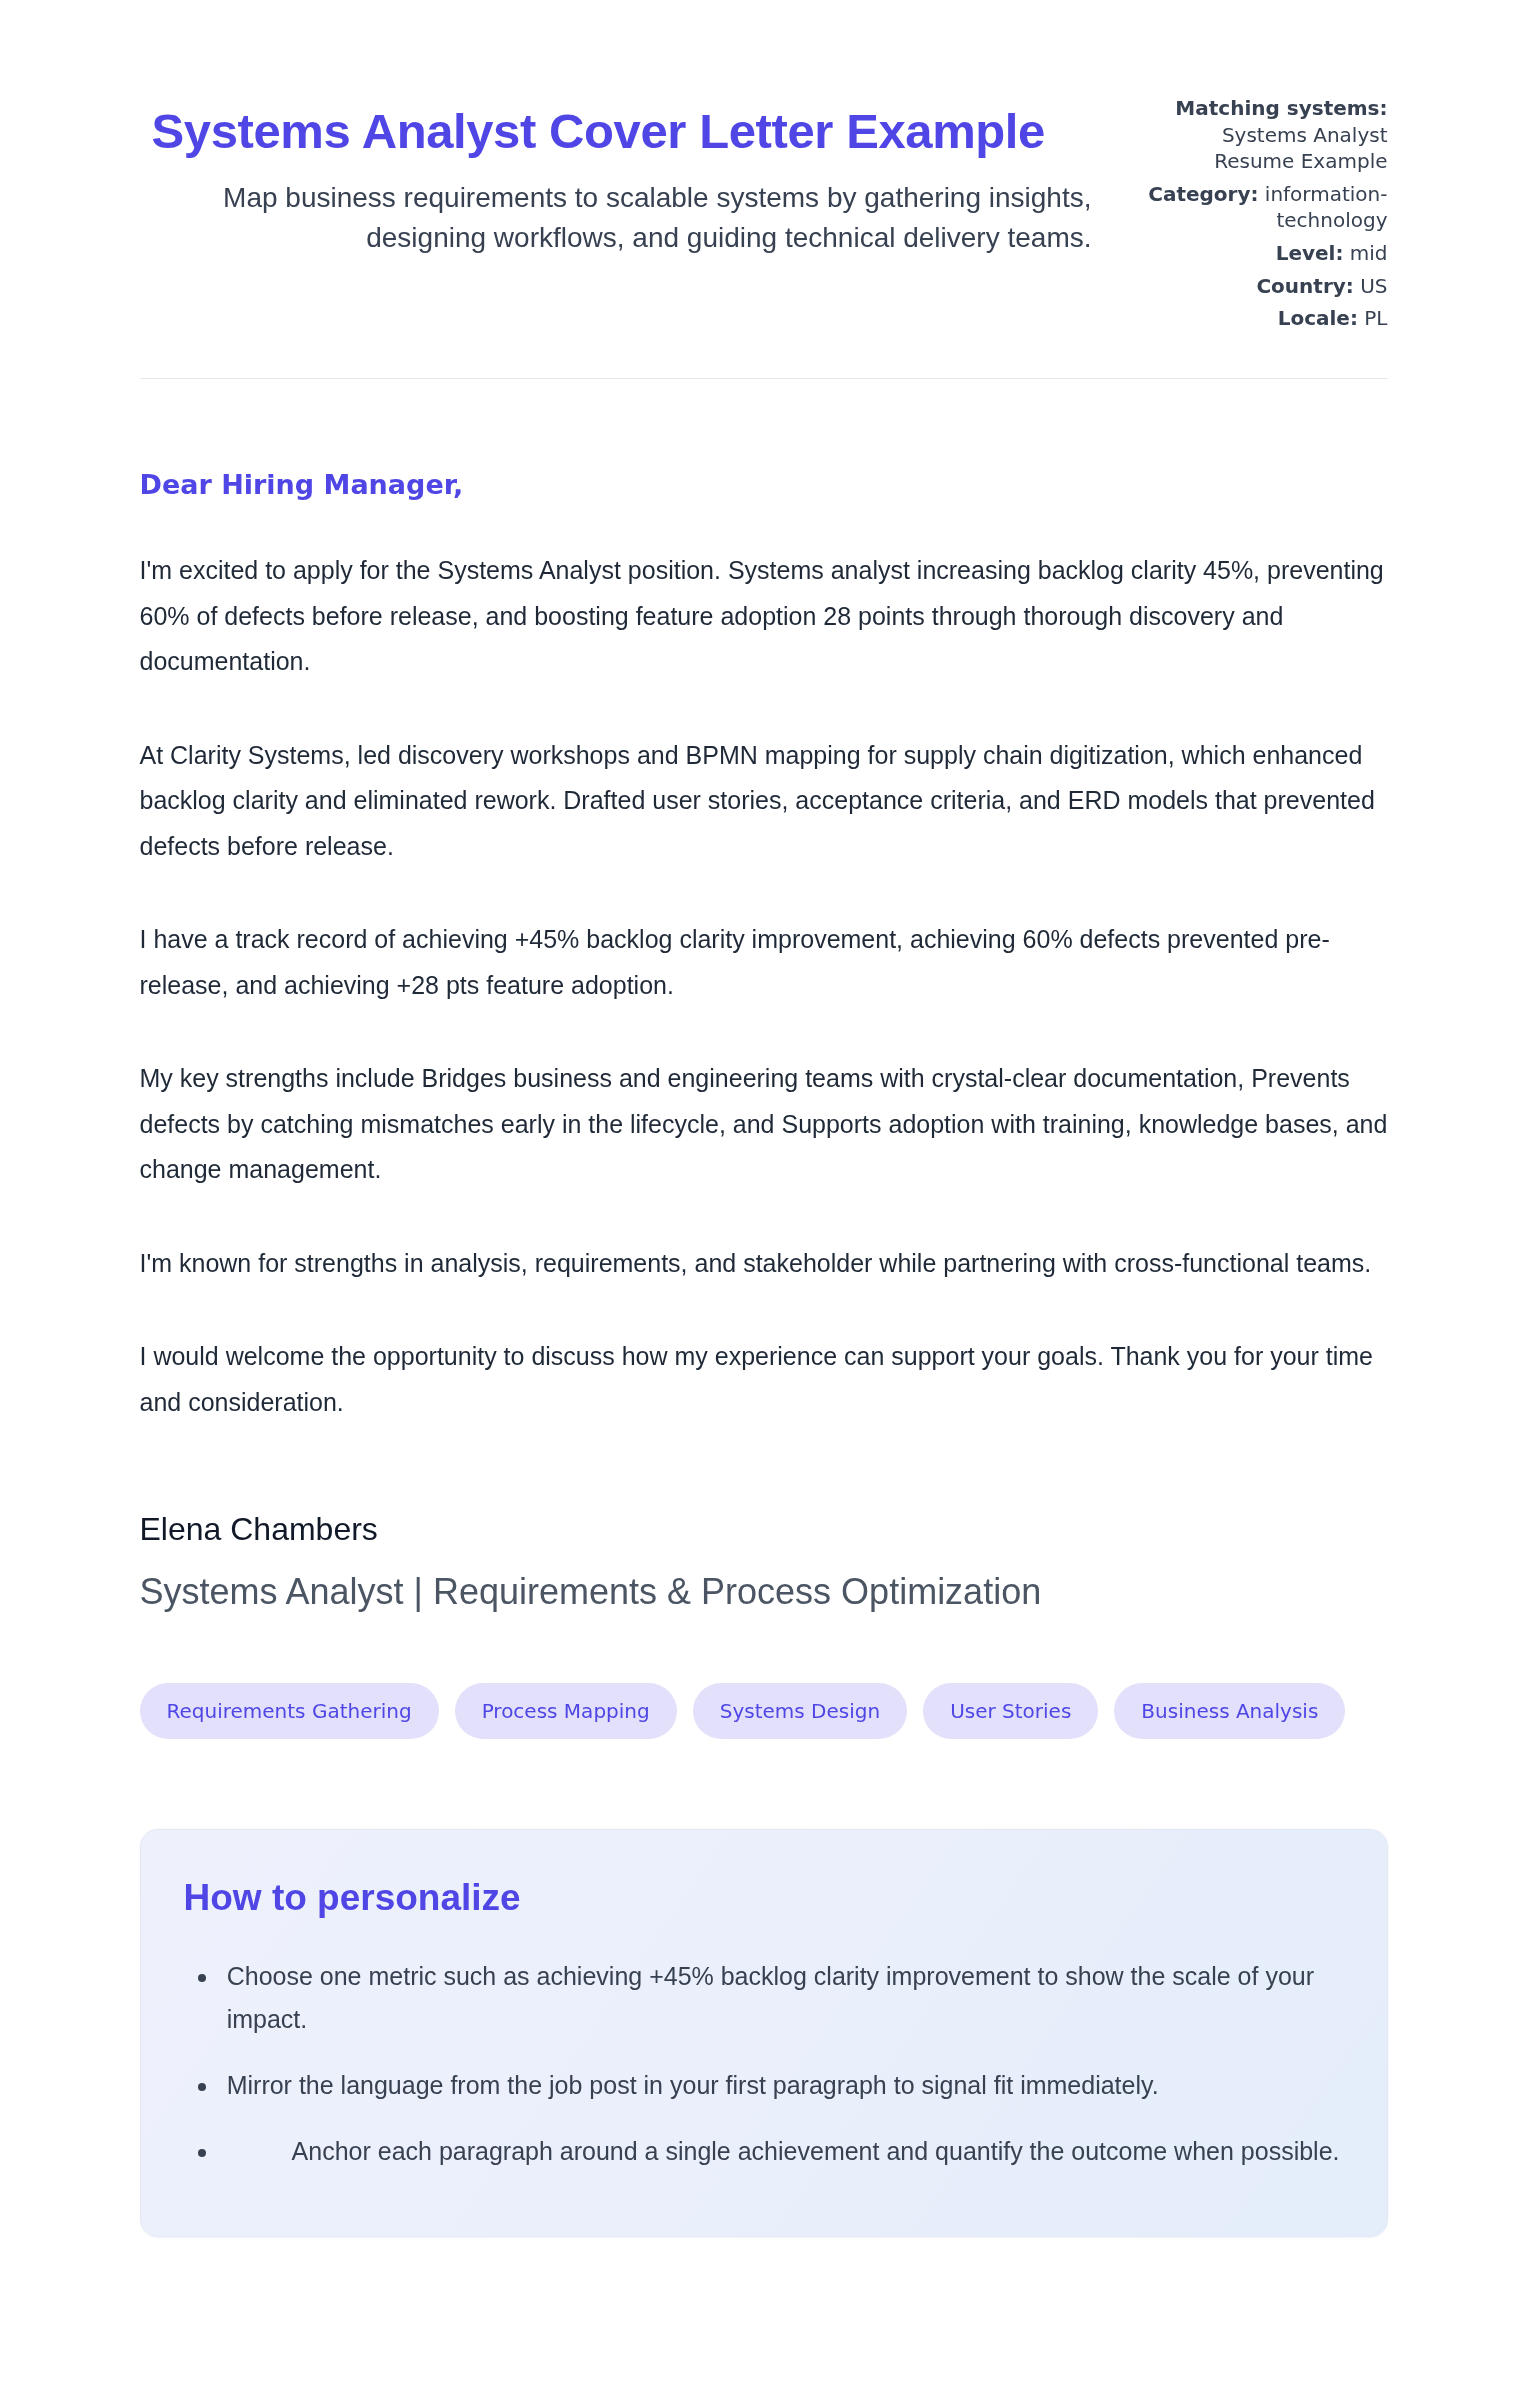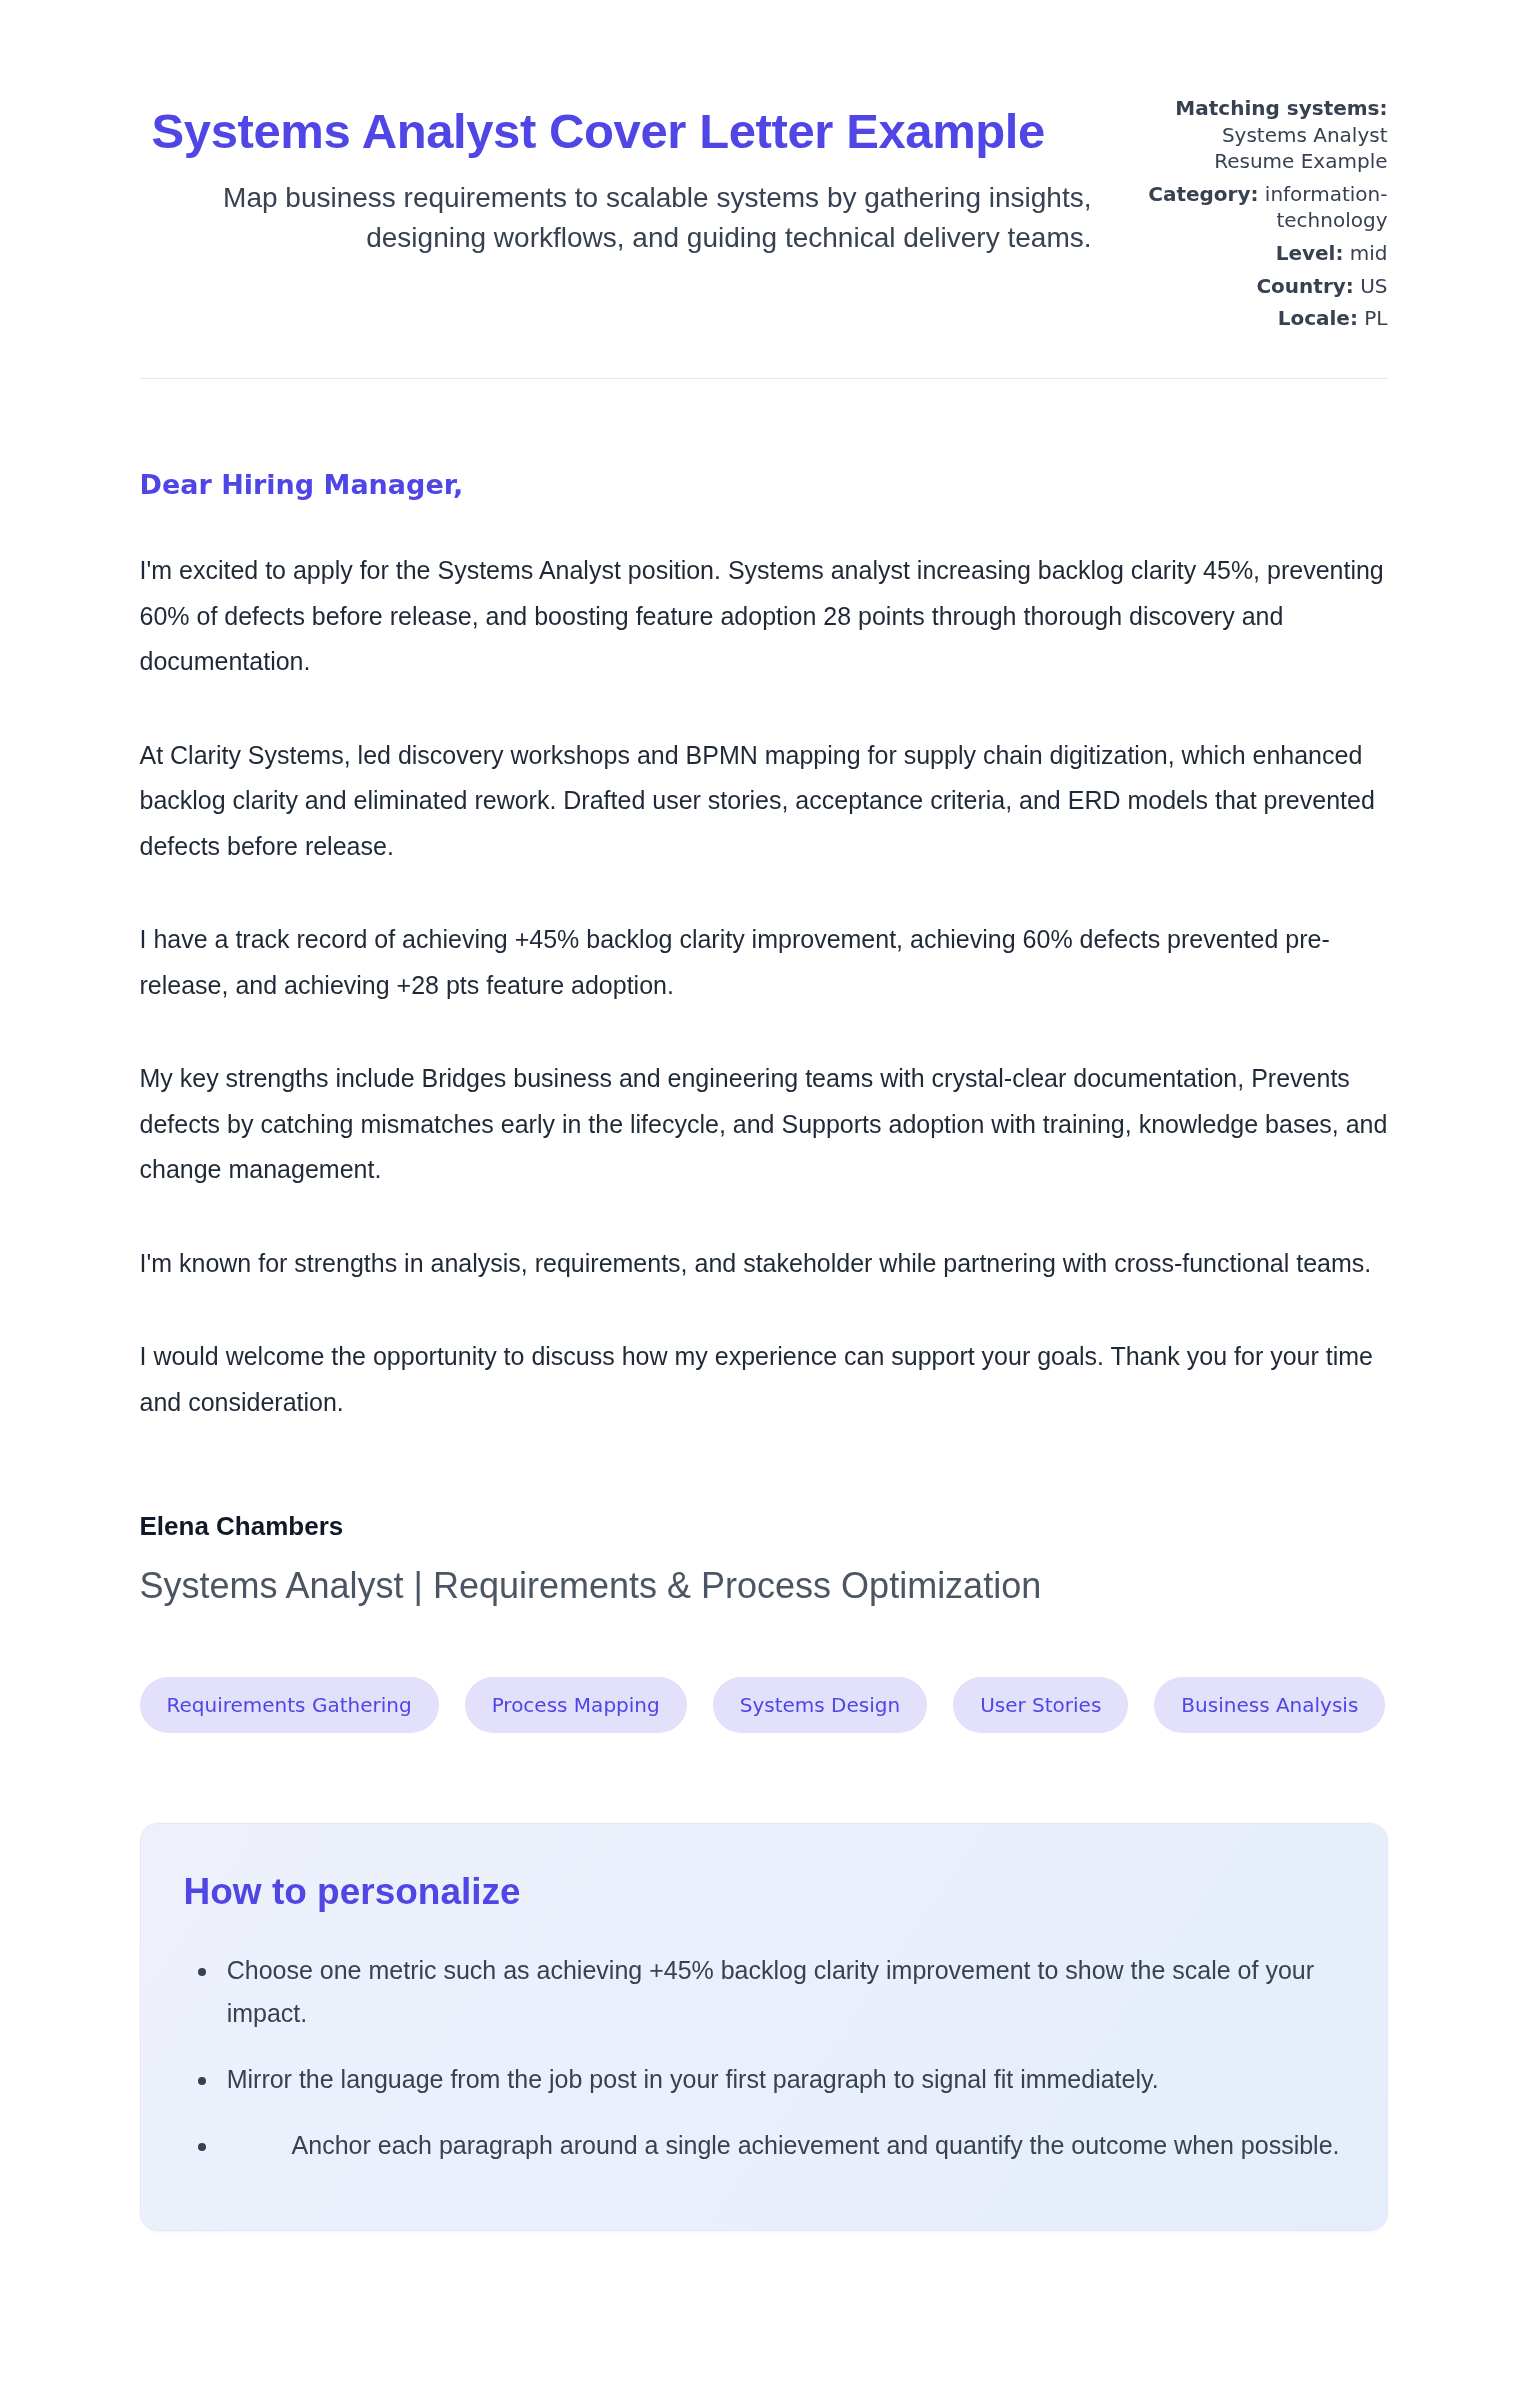--- a/index.html
+++ b/index.html
@@ -68,35 +68,35 @@
   }
   .letter-paragraph {
     margin: 48px 0 0 0;
     font-size: 25px;
     line-height: 1.82;
     color: #1f2937;
     max-width: 1248px;
   }
   .signature-name {
     margin-top: 86px;
-    font-size: 26px;
-    font-weight: 700;
+    font-size: 32px;
+    font-weight: 400;
     color: #111827;
   }
   .signature-title {
     margin-top: 23px;
     font-size: 36px;
     color: #4b5563;
   }
   
   .tags {
     margin-top: 70px;
     display: flex;
     flex-wrap: wrap;
-    gap: 26px;
+    gap: 16px;
   }
   .tag-pill {
     display: inline-block;
     background: #e2e0fa;
     color: #4f46e5;
     font-family: "DejaVu Sans", sans-serif;
     font-size: 20px;
     line-height: 1;
     padding: 18px 27px;
     border-radius: 8980px;

